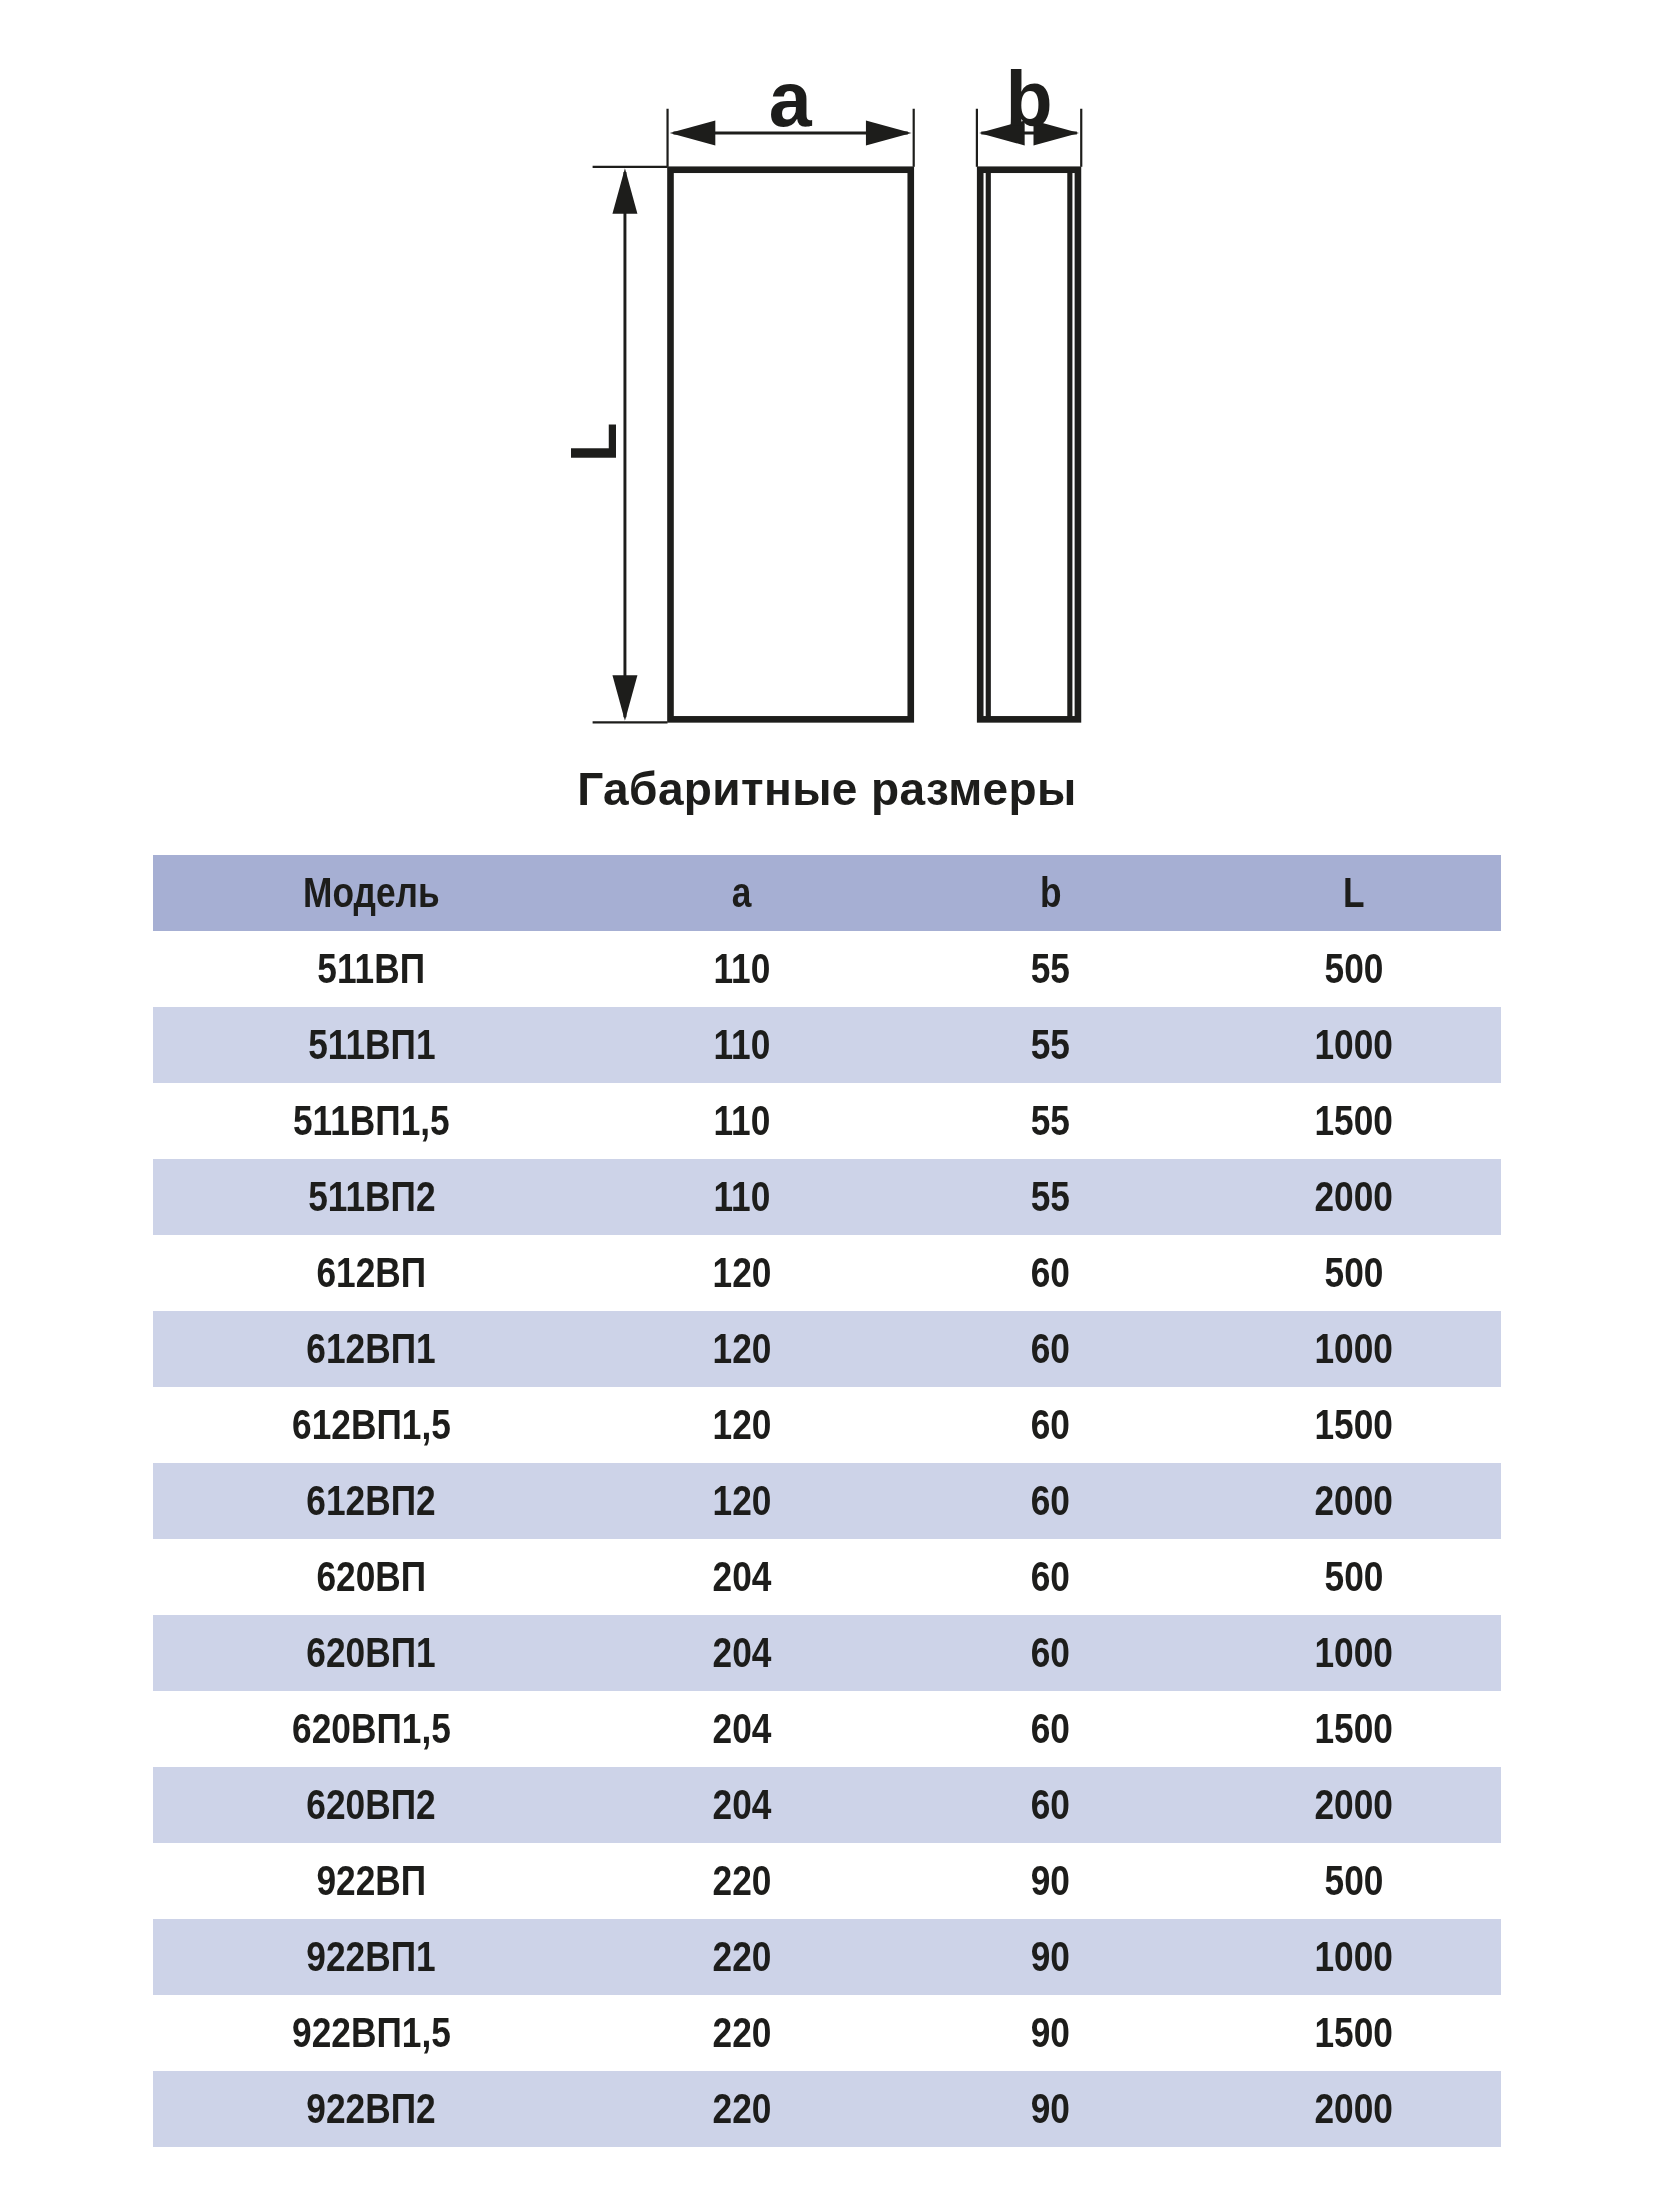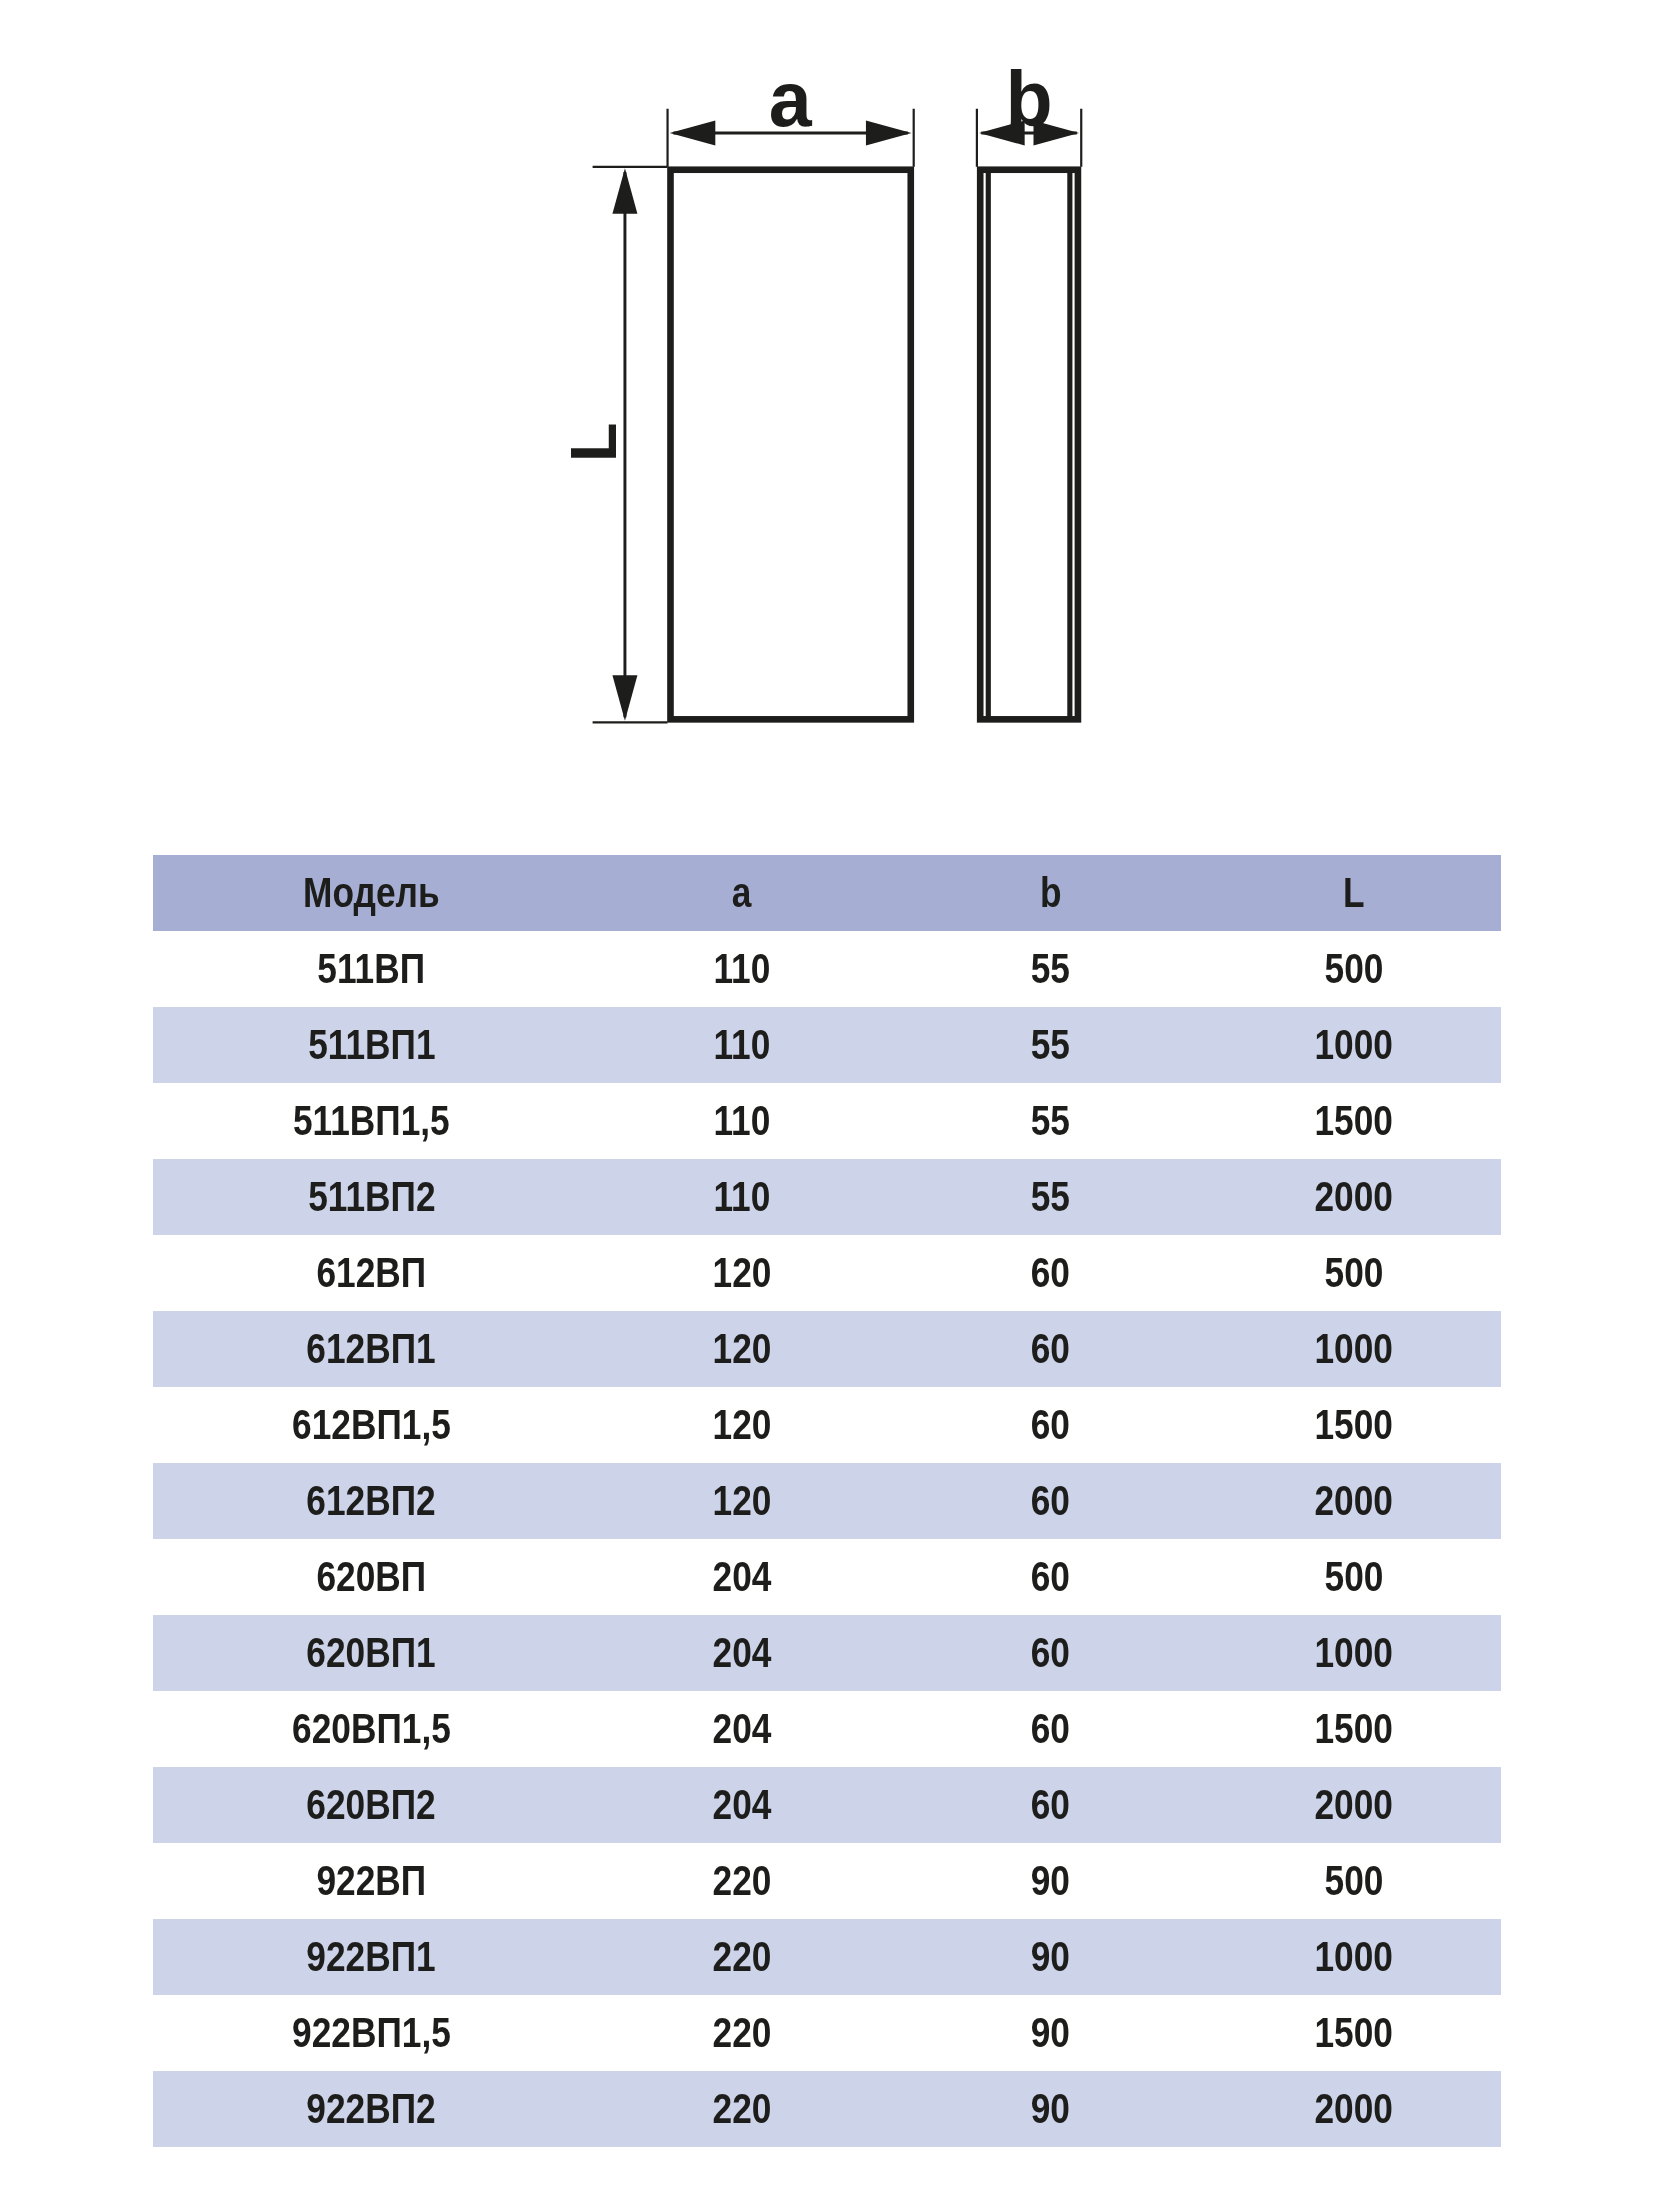--- a/index.html
+++ b/index.html
@@ -86,20 +86,21 @@
 
       <polygon points="850,229 833,291 867,291"></polygon>
       <polygon points="850,981 833,919 867,919"></polygon>
 
       <text x="1075" y="172" text-anchor="middle" font-size="105" font-weight="bold" font-family="Liberation Sans, sans-serif">a</text>
       <text x="1400" y="172" text-anchor="middle" font-size="105" font-weight="bold" font-family="Liberation Sans, sans-serif">b</text>
       <text x="838" y="602" text-anchor="middle" transform="rotate(-90 838 602)" font-size="88" font-weight="bold" font-family="Liberation Sans, sans-serif">L</text>
     </g>
   </svg>
 
+  <div class="caption">Габаритные размеры</div>
 
   <div class="dim-table">
 
     <div class="trow thead">
       <span class="cond">Модель</span>
       <span class="cond">a</span>
       <span class="cond">b</span>
       <span class="cond">L</span>
     </div>
 

